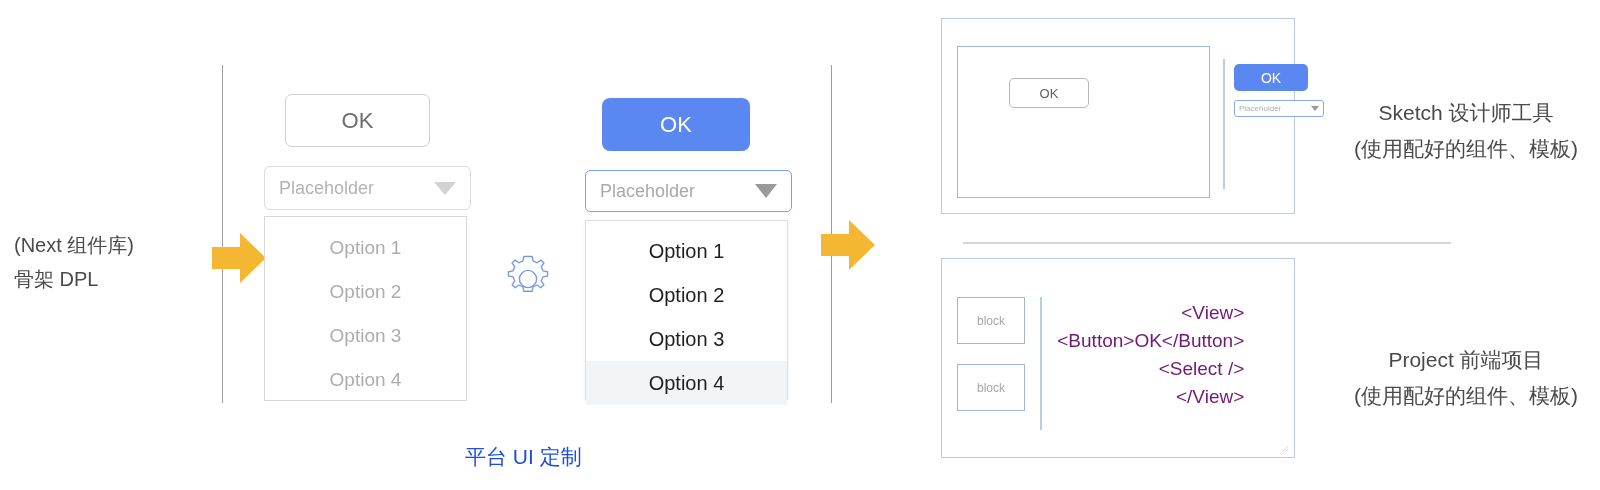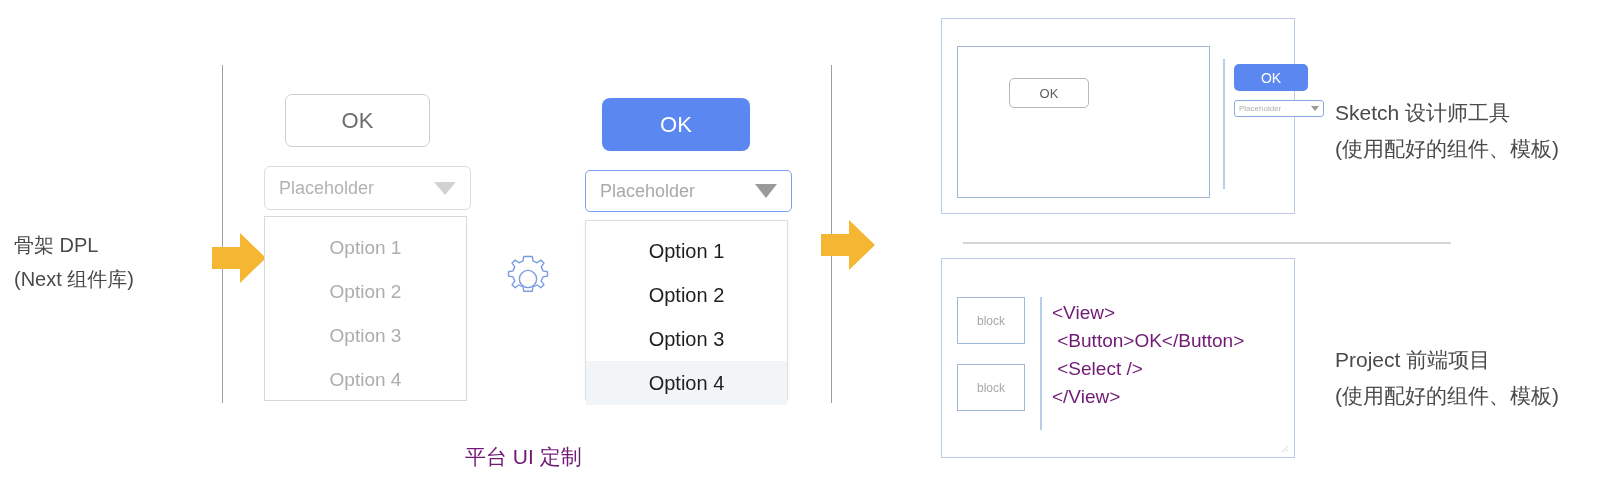--- a/index.html
+++ b/index.html
@@ -95,29 +95,29 @@
   .styled-list .opt {
     height: 44px; line-height: 44px;
     text-align: center;
     color: #1f1f1f; font-size: 20px;
   }
   .styled-list .opt.selected { background: #f2f5f8; }
 
   
   .bottom-caption {
     left: 465px; top: 443px;
-    color: #701a75; font-size: 21px; white-space: nowrap;
+    color: #1d4ed8; font-size: 21px; white-space: nowrap;
   }
 
   
   .panel {
     border: 1px solid #b8cbe8; background: #fff;
   }
   #sketch-panel { left: 941px; top: 18px; width: 354px; height: 196px; }
-  #project-panel { left: 941px; top: 258px; width: 354px; height: 200px; }
+  #project-panel { left: 941px; top: 258px; width: 354px; height: 200px; text-align: right; }
 
   .sketch-canvas {
     position: absolute; left: 15px; top: 27px; width: 253px; height: 152px;
     border: 1px solid #9fb8d8; background: #fff;
   }
   .sketch-canvas .ok {
     position: absolute; left: 51px; top: 31px; width: 80px; height: 30px;
     border: 1px solid #b7b7b7; border-radius: 5px; background: #fff;
     display: flex; align-items: center; justify-content: center;
     color: #5e5e5e; font-size: 13px;
@@ -170,33 +170,33 @@
   }
 
   
   .hdivider {
     left: 963px; top: 242px; width: 488px; height: 2px; background: #d6d6d6;
   }
 
   
   .right-caption {
     color: #4a4a4a; font-size: 21px; line-height: 36px;
-    white-space: nowrap;
+    text-align: center; white-space: nowrap;
   }
   #sketch-caption { left: 1335px; top: 95px; width: 262px; }
   #project-caption { left: 1335px; top: 342px; width: 262px; }
 </style>
 </head>
 <body>
 
 <div id="stage">
 
   <div class="abs left-caption">
+    <div>(Next 组件库)</div>
     <div>骨架 DPL</div>
-    <div>(Next 组件库)</div>
   </div>
 
   <div class="abs vrule" style="left:222px; top:65px; height:338px;"></div>
 
   <svg class="abs arrow" style="left:212px; top:233px;" width="54" height="50" viewBox="0 0 54 50">
     <path d="M0 14 L28 14 L28 0 L54 25 L28 50 L28 36 L0 36 Z" fill="#f5b731"></path>
   </svg>
 
   <div class="abs skel-btn">
     <span>OK</span>

